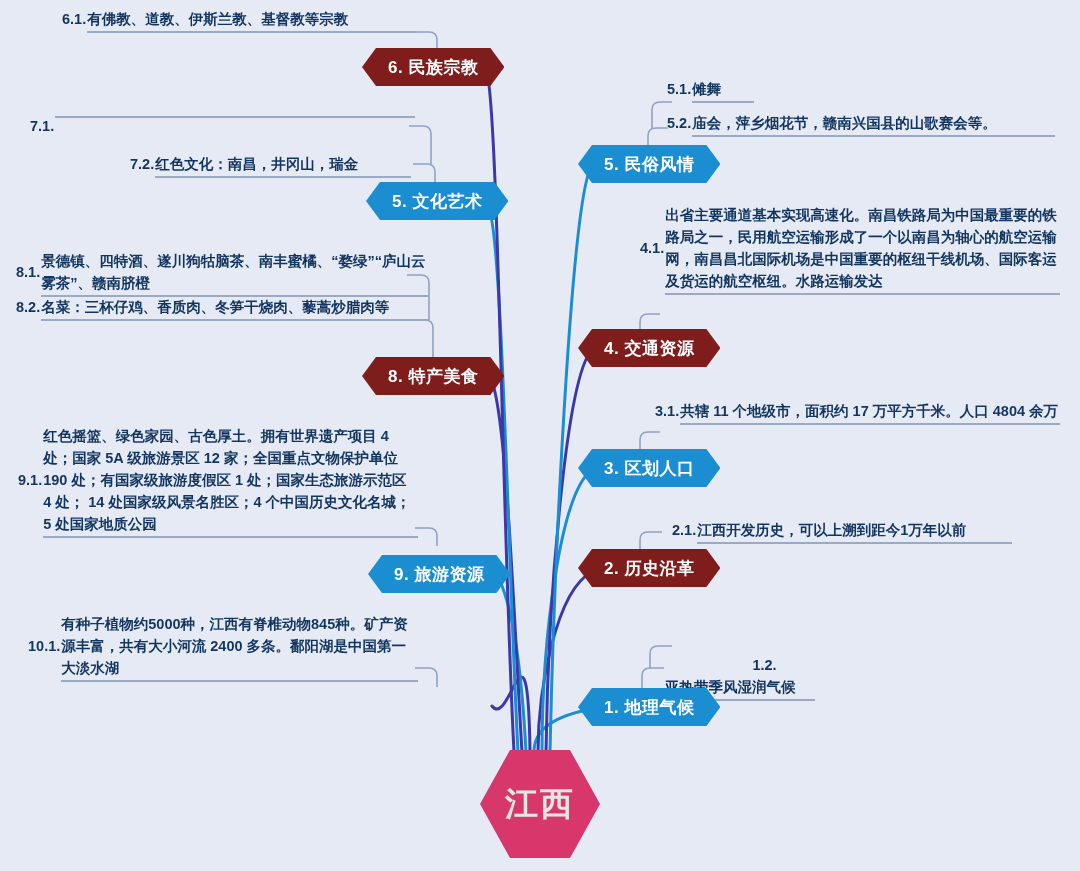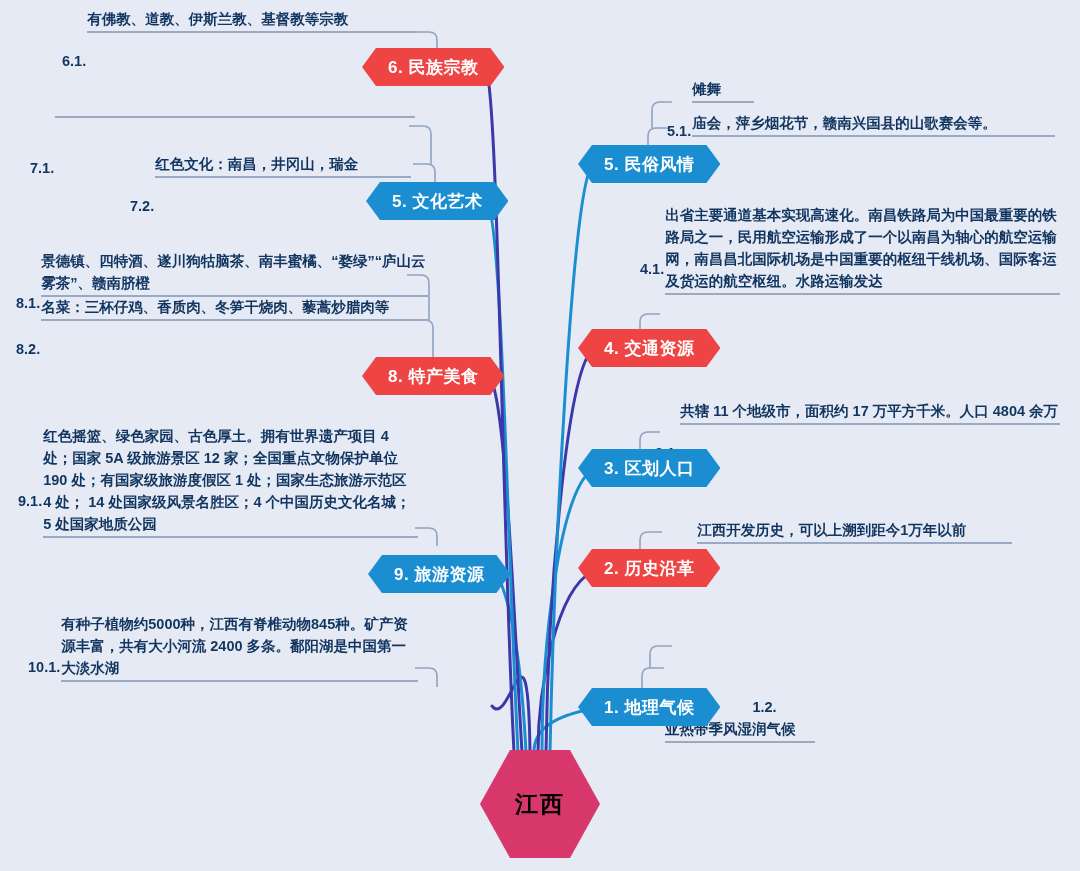--- a/index.html
+++ b/index.html
@@ -22,39 +22,38 @@
     color:#ffffff;
     font-weight:bold;
     font-size:17px;
     letter-spacing:.5px;
     white-space:nowrap;
     padding:0 26px;
     clip-path:polygon(14px 0, calc(100% - 14px) 0, 100% 50%, calc(100% - 14px) 100%, 14px 100%, 0 50%);
     box-sizing:border-box;
   }
   .node.blue{background:#1b8ed1;}
-  .node.indigo{background:#ef4444;}
+  .node.indigo{background:#7f1d1d;}
 
   
   .leaf{
     position:absolute;
     display:flex;
     align-items:flex-start;
     color:#12355f;
     font-weight:bold;
     font-size:14.5px;
     line-height:22px;
     box-sizing:border-box;
   }
   .leaf .num{
     flex:0 0 auto;
     align-self:center;
     padding-right:1px;
     white-space:nowrap;
-    margin-top:42px;
   }
   .leaf .txt{
     flex:1 1 auto;
   }
   .leaf.right .body{text-align:left;}
   .leaf.center .txt{text-align:right;}
 
   .leaf .body{position:relative;}
   
   .uline{
@@ -64,21 +63,21 @@
   }
 
   
   #center{
     position:absolute;
     left:480px;top:750px;
     width:120px;height:108px;
     background:#d7376a;
     clip-path:polygon(25% 0%, 75% 0%, 100% 50%, 75% 100%, 25% 100%, 0% 50%);
     display:flex;align-items:center;justify-content:center;
-    color:#000000;font-size:23px;font-weight:bold;letter-spacing:2px;
+    color:#e5e5e5;font-size:33px;font-weight:bold;letter-spacing:2px;
   }
 </style>
 </head>
 <body>
 
 <div id="canvas">
 
   <svg id="links" viewBox="0 0 1080 871" xmlns="http://www.w3.org/2000/svg">
     <g fill="none" stroke-width="3" stroke-linecap="round">
 

